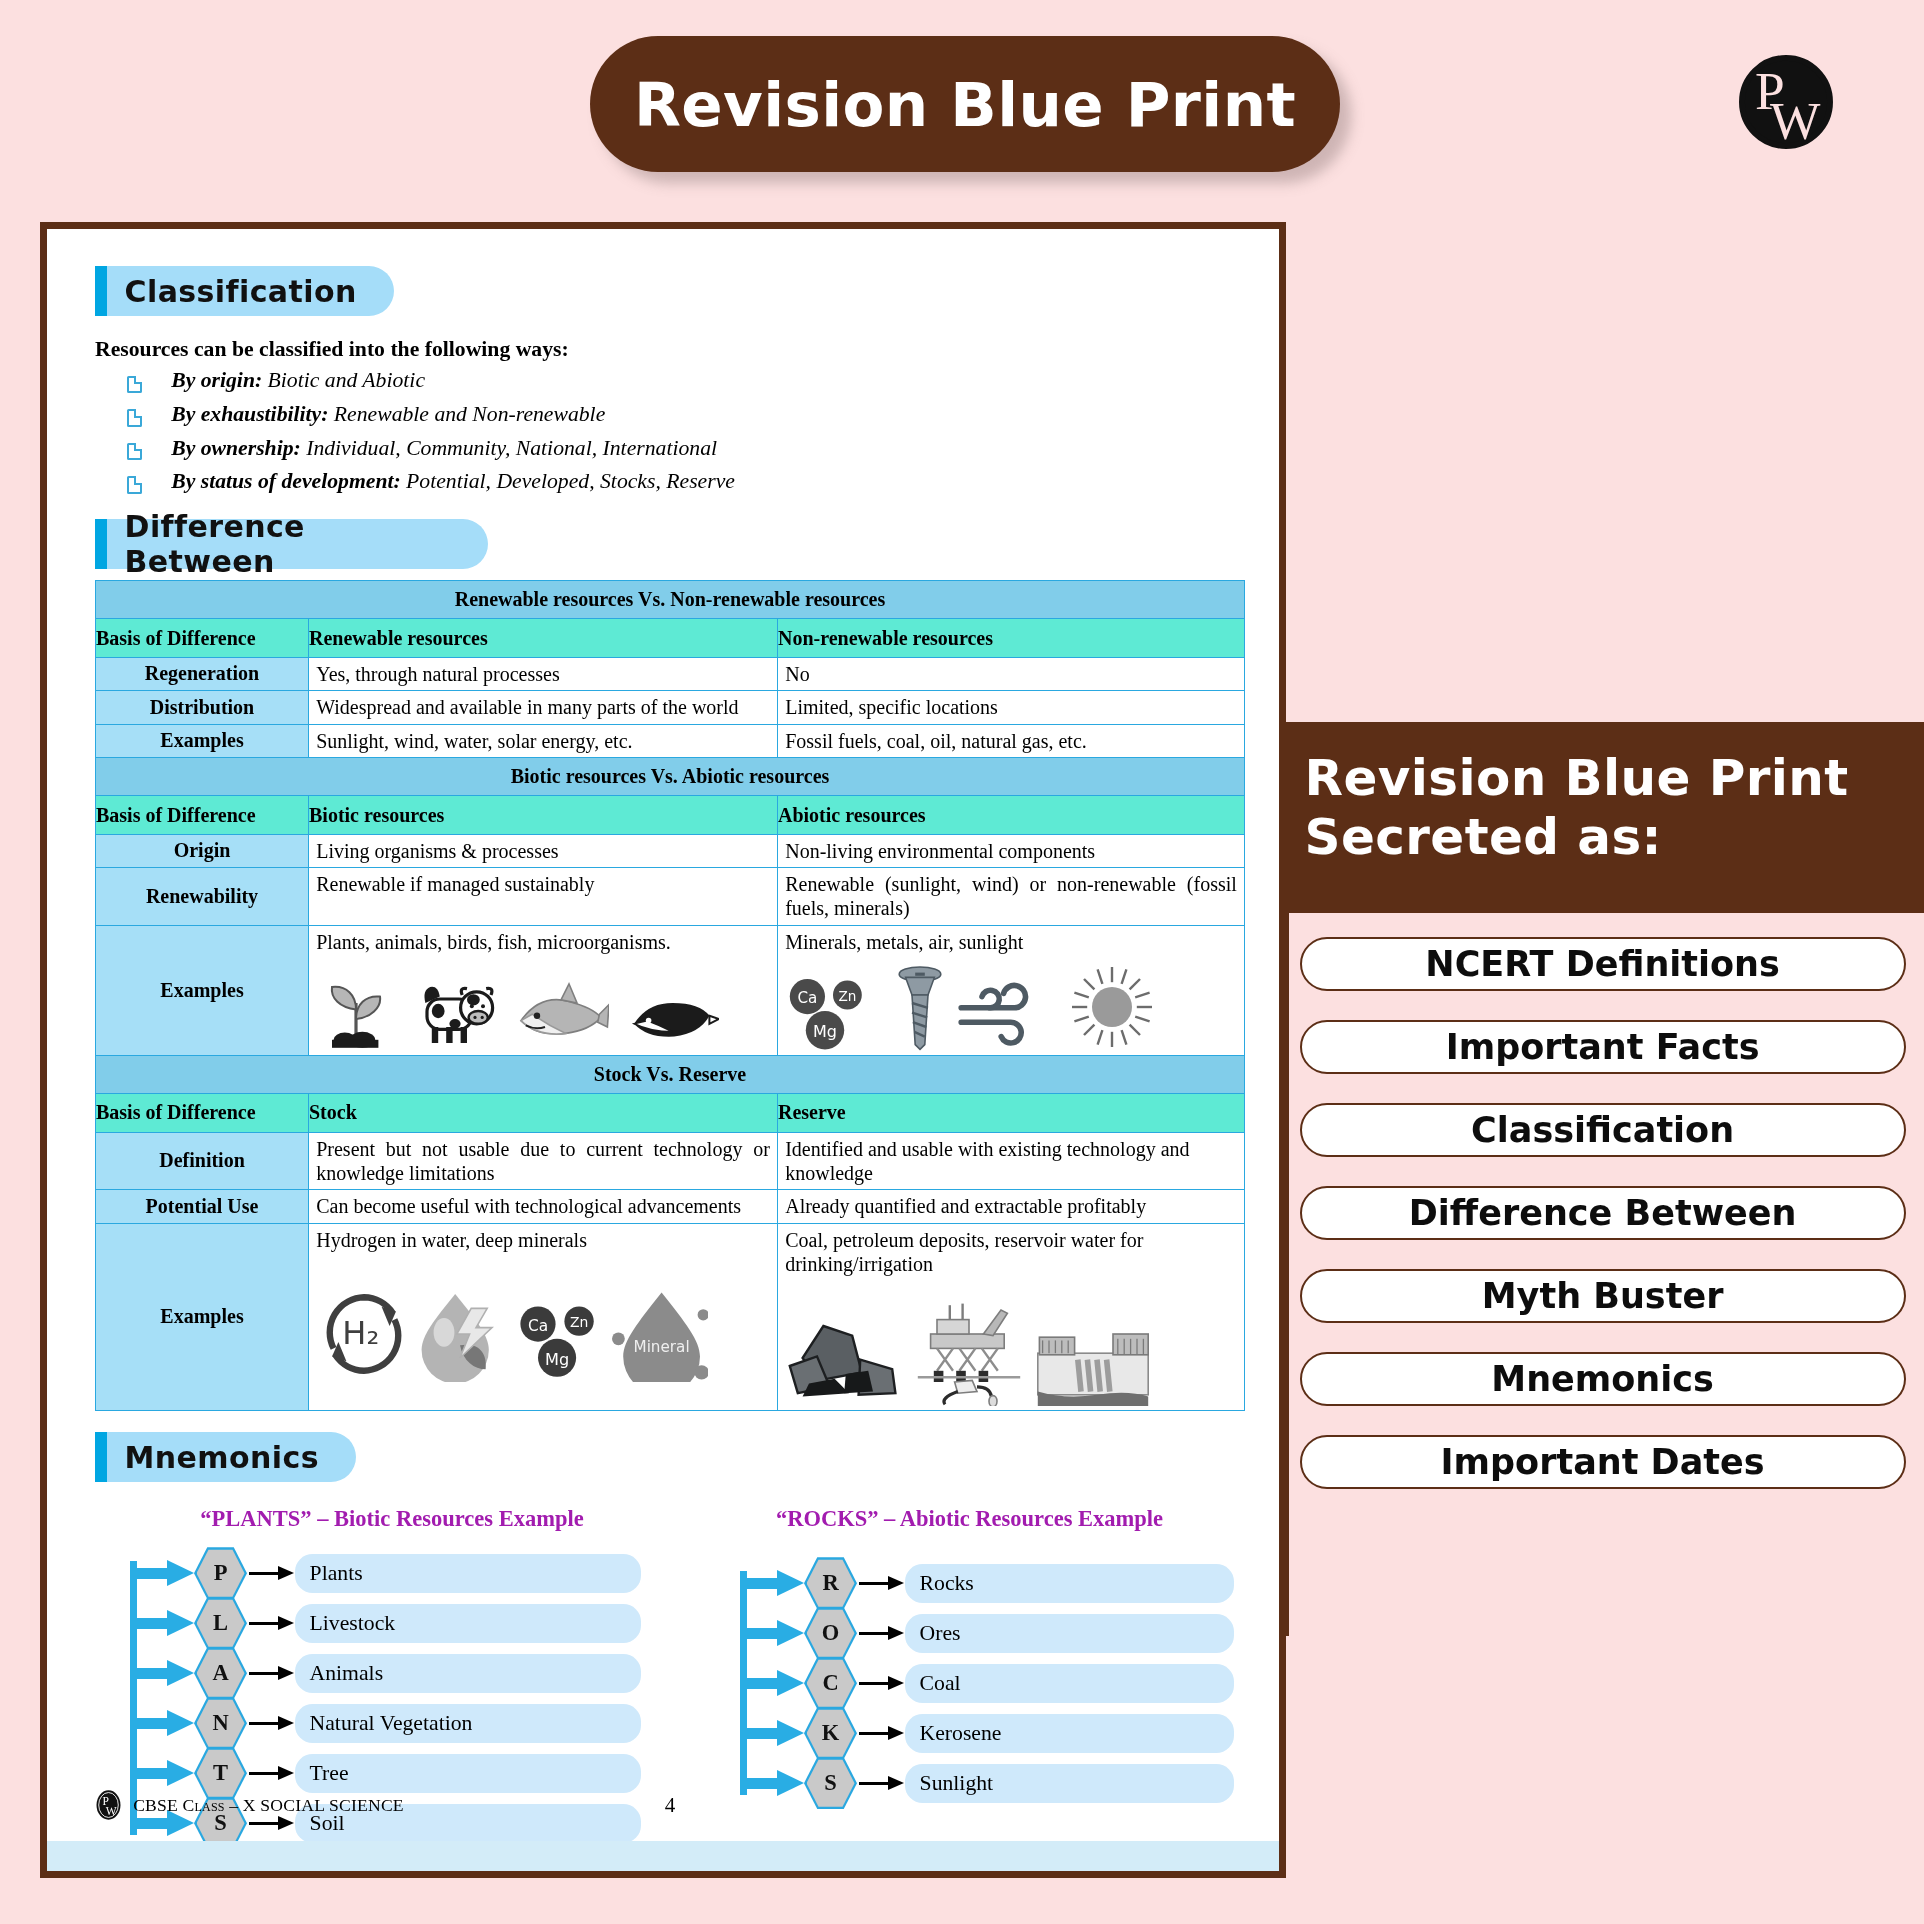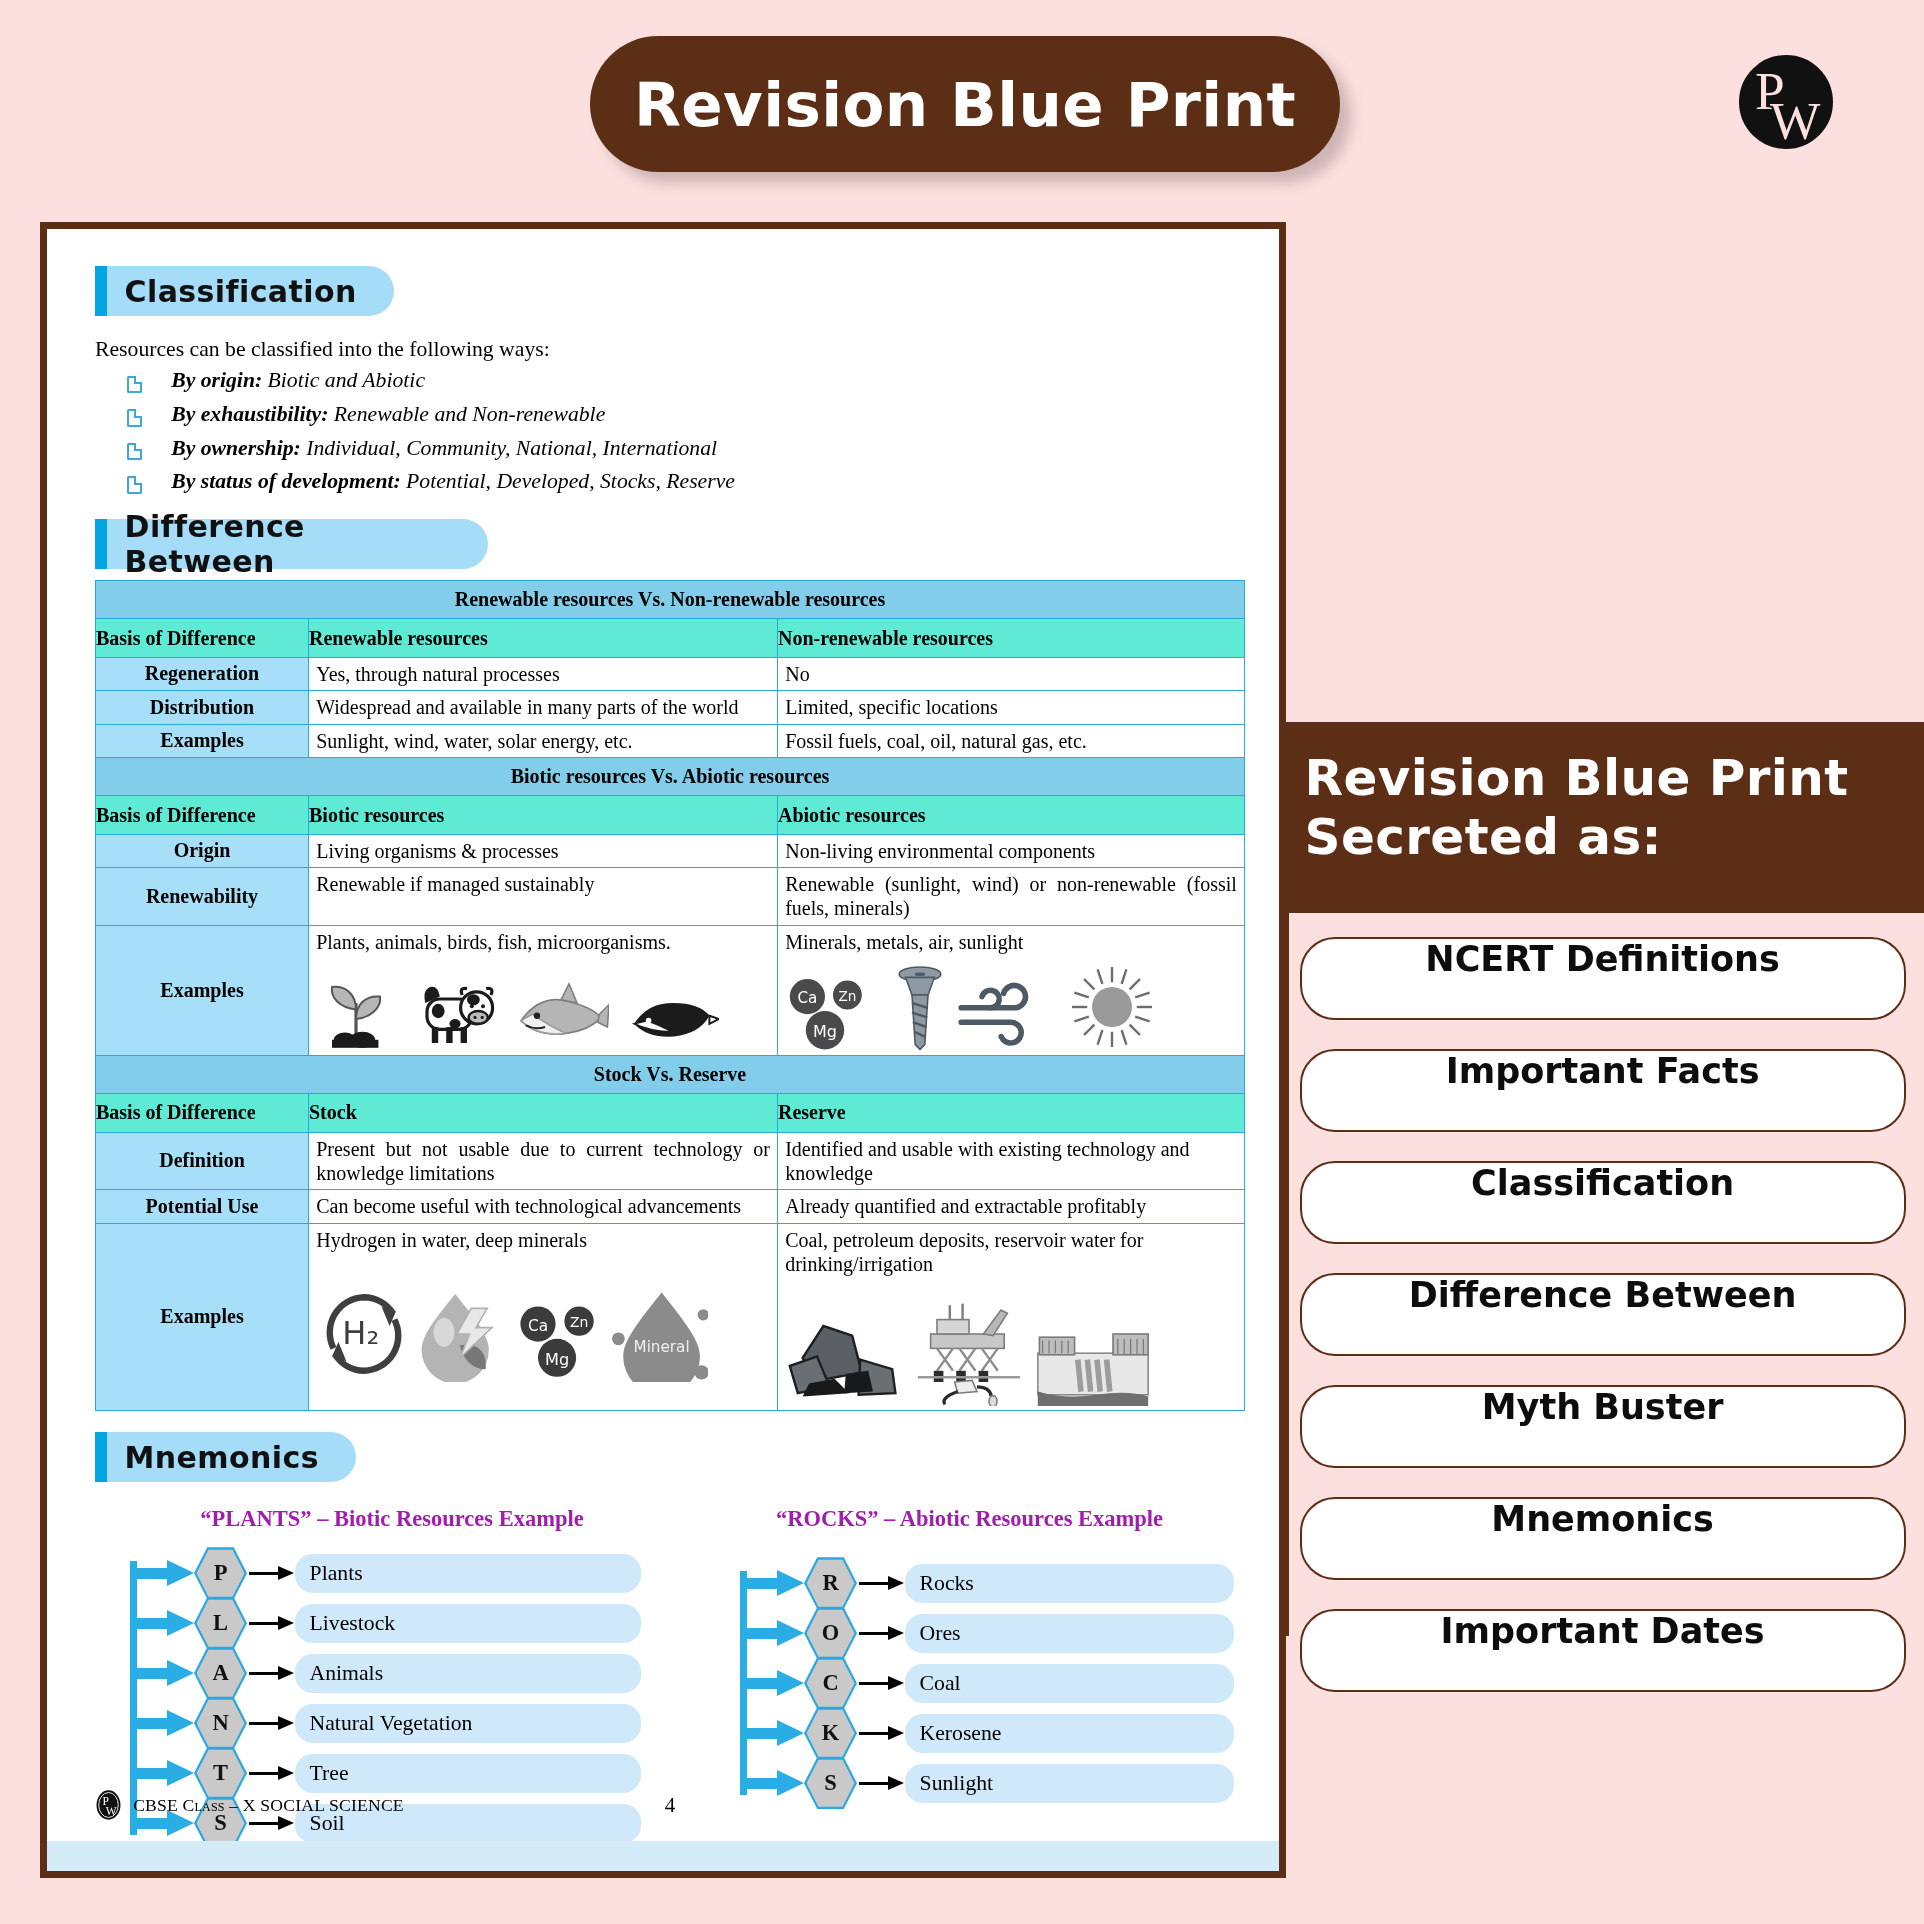--- a/index.html
+++ b/index.html
@@ -40,21 +40,21 @@
   .sec-badge .body {
     background: #a5ddf9; border-radius: 0 27px 27px 0;
     display: flex; align-items: center; padding: 0 37px 0 17.6px;
   }
   .sec-badge .body span {
     font-family: "DejaVu Sans", sans-serif; font-weight: bold;
     font-size: 30px; color: #111; letter-spacing: 0.4px;
   }
 
   
-  .intro { font-weight: normal; font-size: 21.7px; color: #000; margin: 21px 0 6.4px 0; }
+  .intro { font-weight: bold; font-size: 21.7px; color: #000; margin: 21px 0 6.4px 0; }
   .clist { list-style: none; }
   .clist li { display: flex; align-items: center; margin: 0 0 8px 0; padding-left: 32px; font-style: italic; }
   .box-bullet {
     width: 15.2px; height: 17.6px; flex: none; margin: 6.4px 29px 0 0;
     border: 2px solid #3aa8d8; border-radius: 1.6px; background: #fff;
     position: relative;
   }
   .box-bullet::after {
     content: ""; position: absolute; right: -2px; top: -2px;
     width: 6.4px; height: 6.4px; background: #fff;
@@ -129,22 +129,22 @@
   .side { position: absolute; left: 1282px; top: 722px; width: 643px; height: 914px; }
   .side-accent { position: absolute; left: 0; top: 0; width: 7.2px; height: 914px; background: #5c2e16; }
   .side-head { position: absolute; left: 0; top: 0; width: 643px; height: 191px; background: #5c2e16;
                 padding: 27px 0 0 22.5px; }
   .side-head div {
     color: #fff; font-family: "DejaVu Sans", sans-serif; font-weight: bold;
     font-size: 50px; line-height: 1.18; letter-spacing: 0.4px;
   }
   .side-pills { position: absolute; left: 17.6px; top: 215px; width: 606px; }
   .side-pill {
-    height: 83px; background: #fff; border: 2.4px solid #5c2e16; border-radius: 35px;
-    display: flex; justify-content: center; margin-bottom: 29px;
+    height: 54px; background: #fff; border: 2.4px solid #5c2e16; border-radius: 35px;
+    display: flex; align-items: center; justify-content: center; margin-bottom: 29px;
   }
   .side-pill span {
     font-family: "DejaVu Sans", sans-serif; font-weight: bold; font-size: 35px; color: #0d0d0d;
   }
 </style>
 </head>
 <body>
 
 <div id="root">
 

